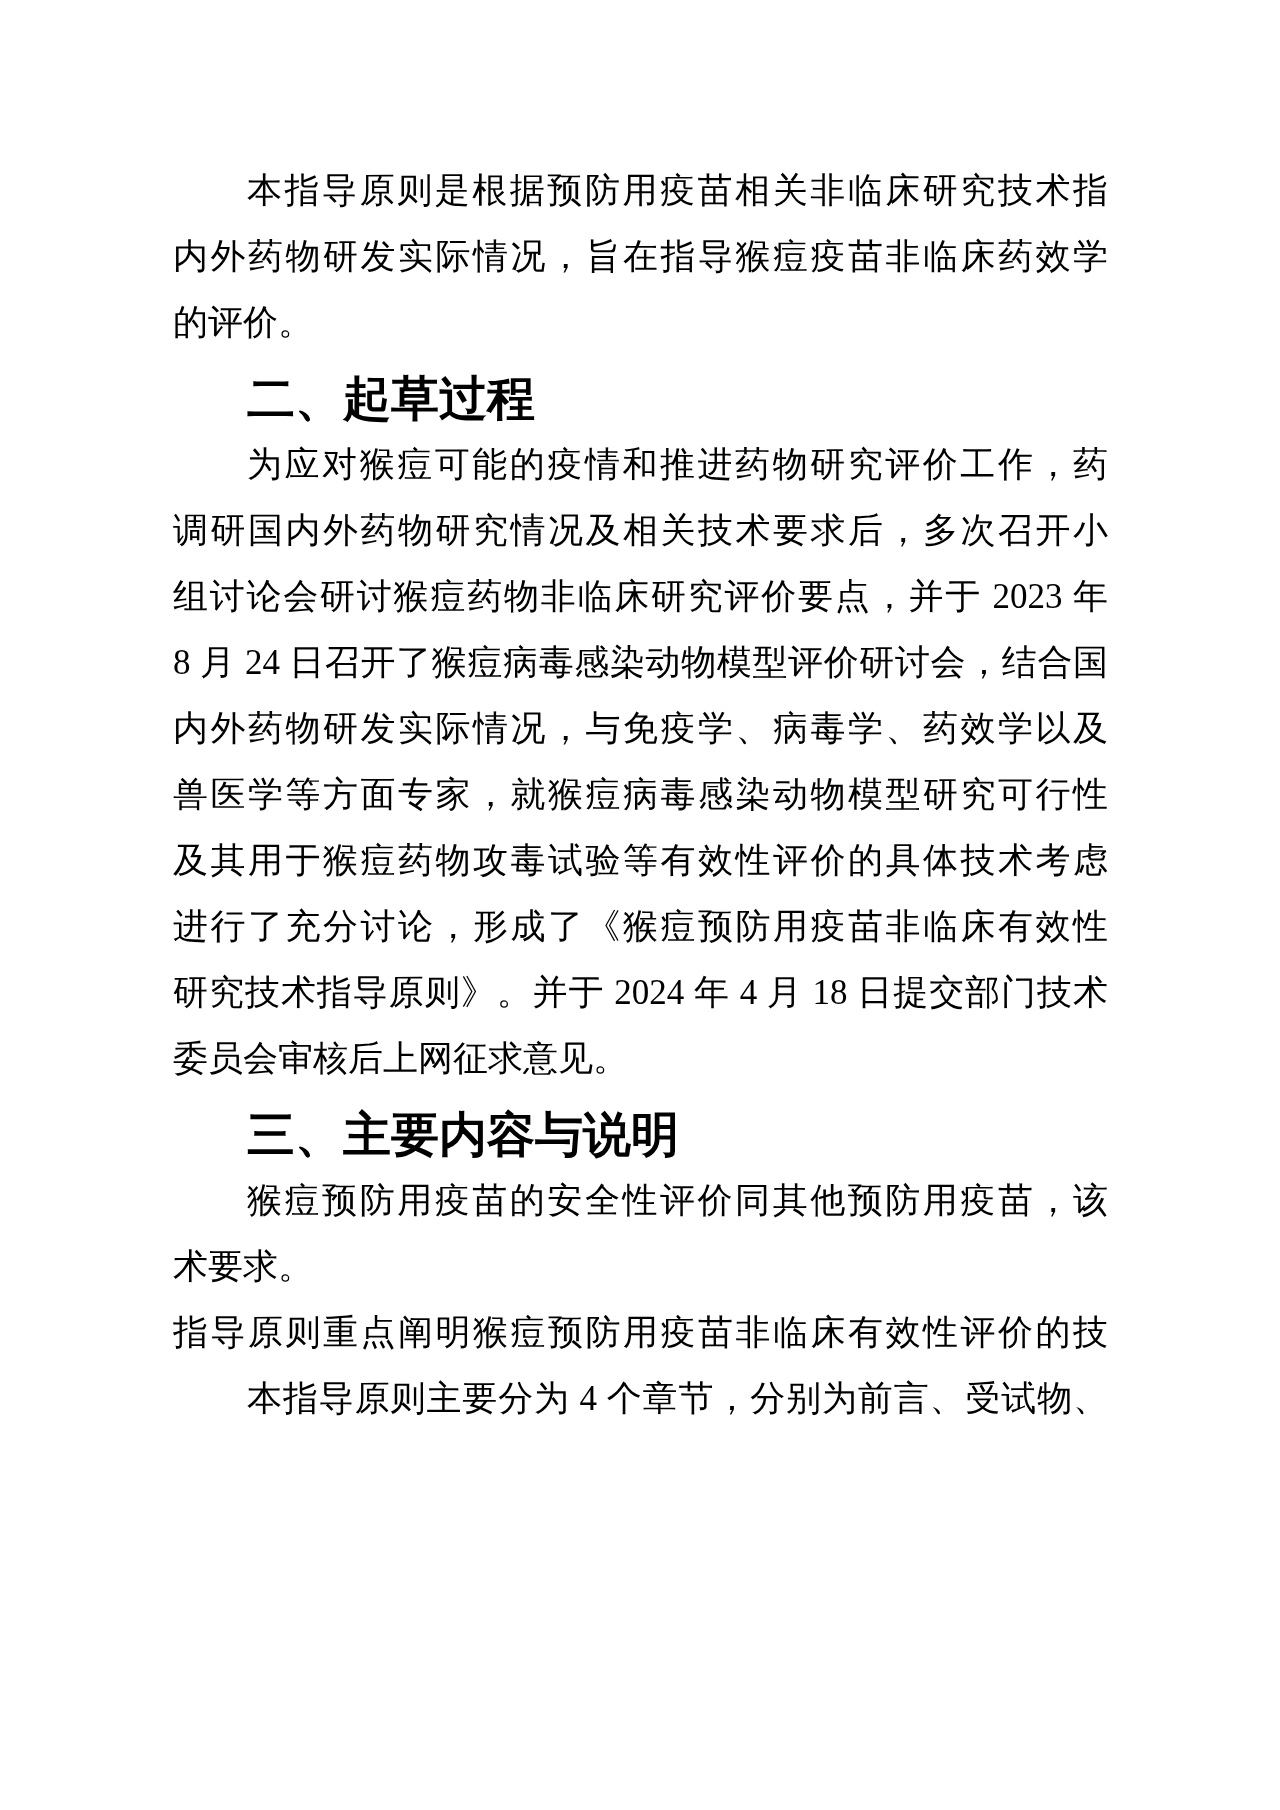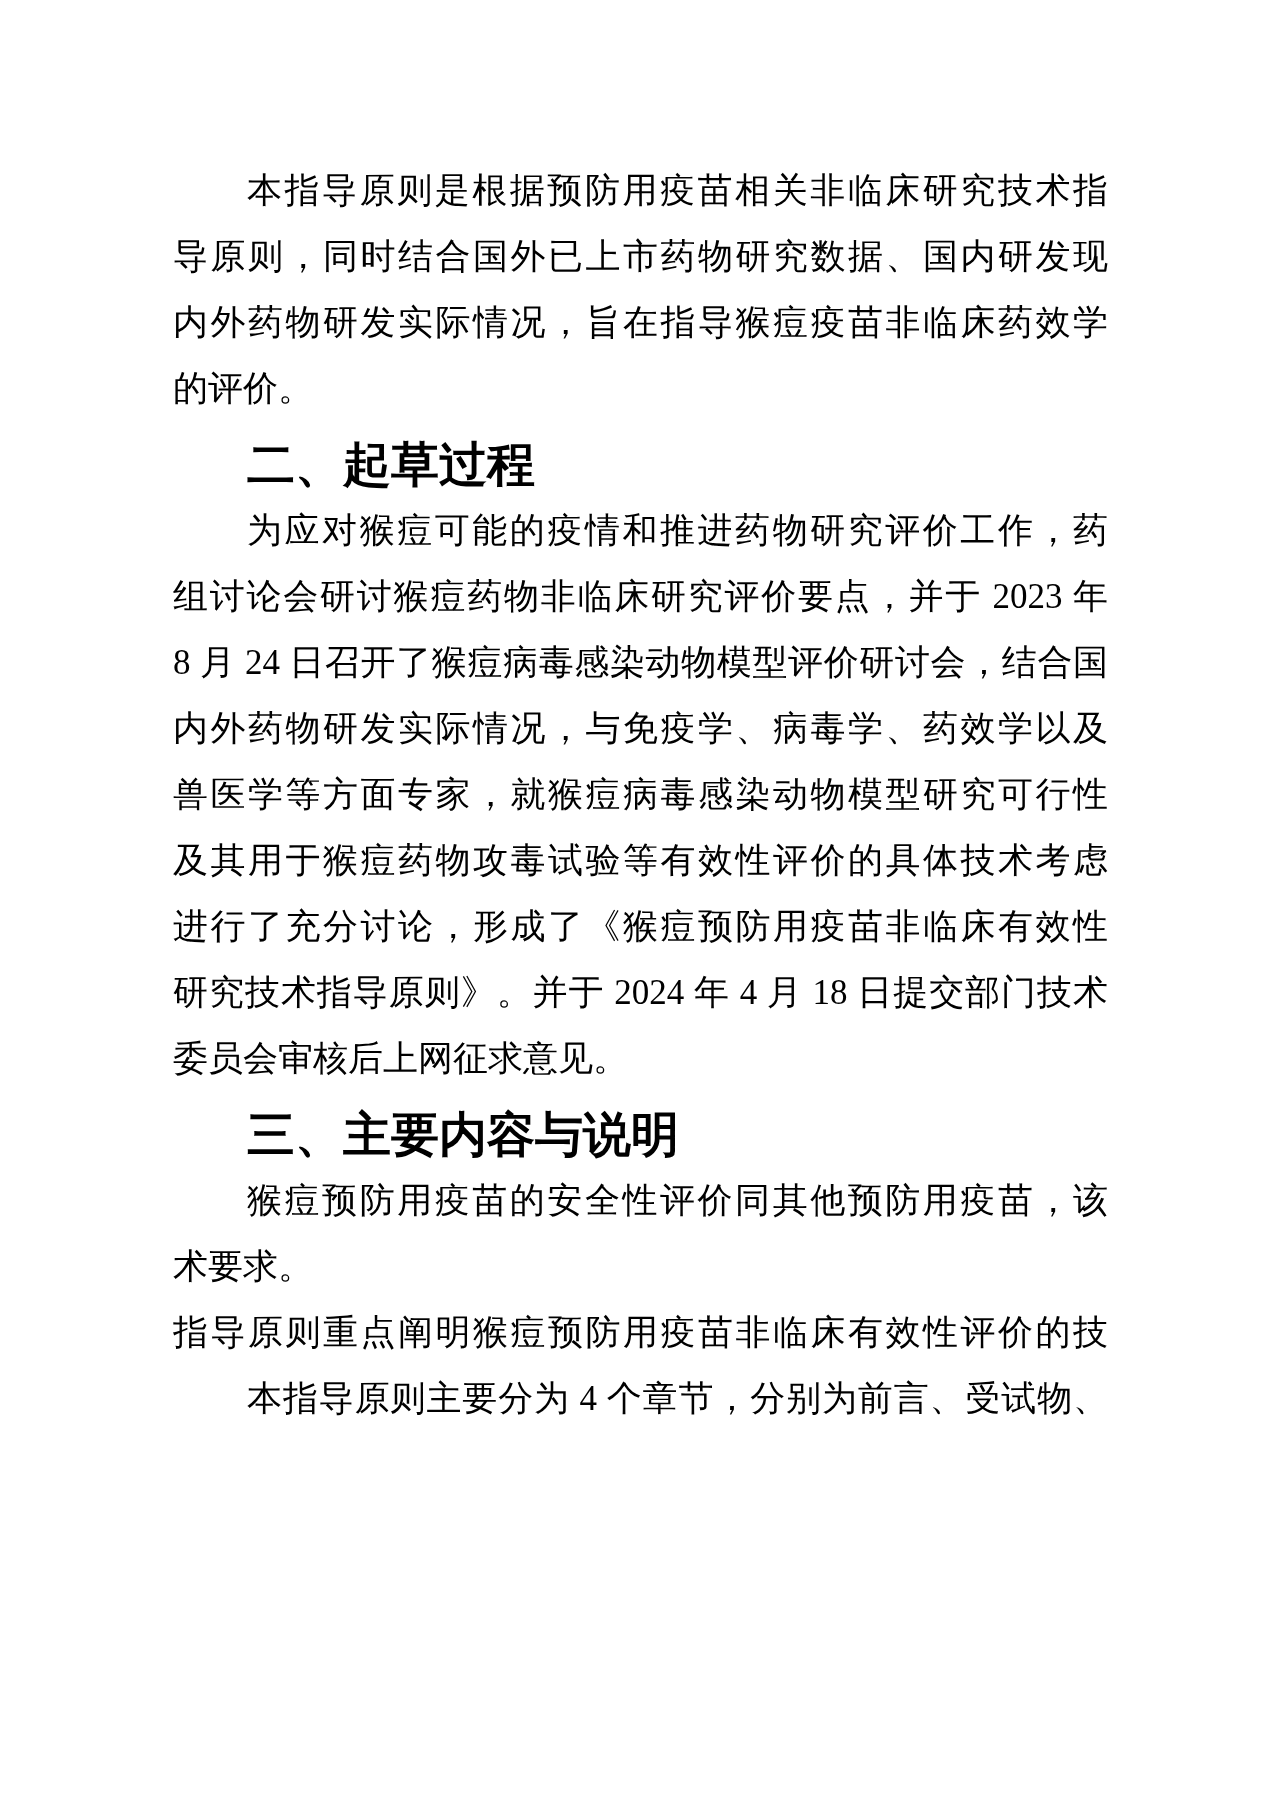--- a/index.html
+++ b/index.html
@@ -47,29 +47,29 @@
   .heading .line {
     text-align-last: left;
   }
 </style>
 </head>
 <body>
 
 <main class="page">
     <div class="paragraph">
       <div class="line indent">本指导原则是根据预防用疫苗相关非临床研究技术指</div>
-      <div class="line">导原则，同时结合国外已上市药物研究数据、国内研发现</div>
       <div class="line">内外药物研发实际情况，旨在指导猴痘疫苗非临床药效学</div>
       <div class="line last">的评价。</div>
     </div>
     <div class="heading">
       <div class="line indent last">二、起草过程</div>
     </div>
     <div class="paragraph">
       <div class="line indent">为应对猴痘可能的疫情和推进药物研究评价工作，药</div>
+      <div class="line">调研国内外药物研究情况及相关技术要求后，多次召开小</div>
       <div class="line">组讨论会研讨猴痘药物非临床研究评价要点，并于 2023 年</div>
       <div class="line">8 月 24 日召开了猴痘病毒感染动物模型评价研讨会，结合国</div>
       <div class="line">内外药物研发实际情况，与免疫学、病毒学、药效学以及</div>
       <div class="line">兽医学等方面专家，就猴痘病毒感染动物模型研究可行性</div>
       <div class="line">及其用于猴痘药物攻毒试验等有效性评价的具体技术考虑</div>
       <div class="line">进行了充分讨论，形成了《猴痘预防用疫苗非临床有效性</div>
       <div class="line">研究技术指导原则》。并于 2024 年 4 月 18 日提交部门技术</div>
       <div class="line last">委员会审核后上网征求意见。</div>
     </div>
     <div class="heading">

